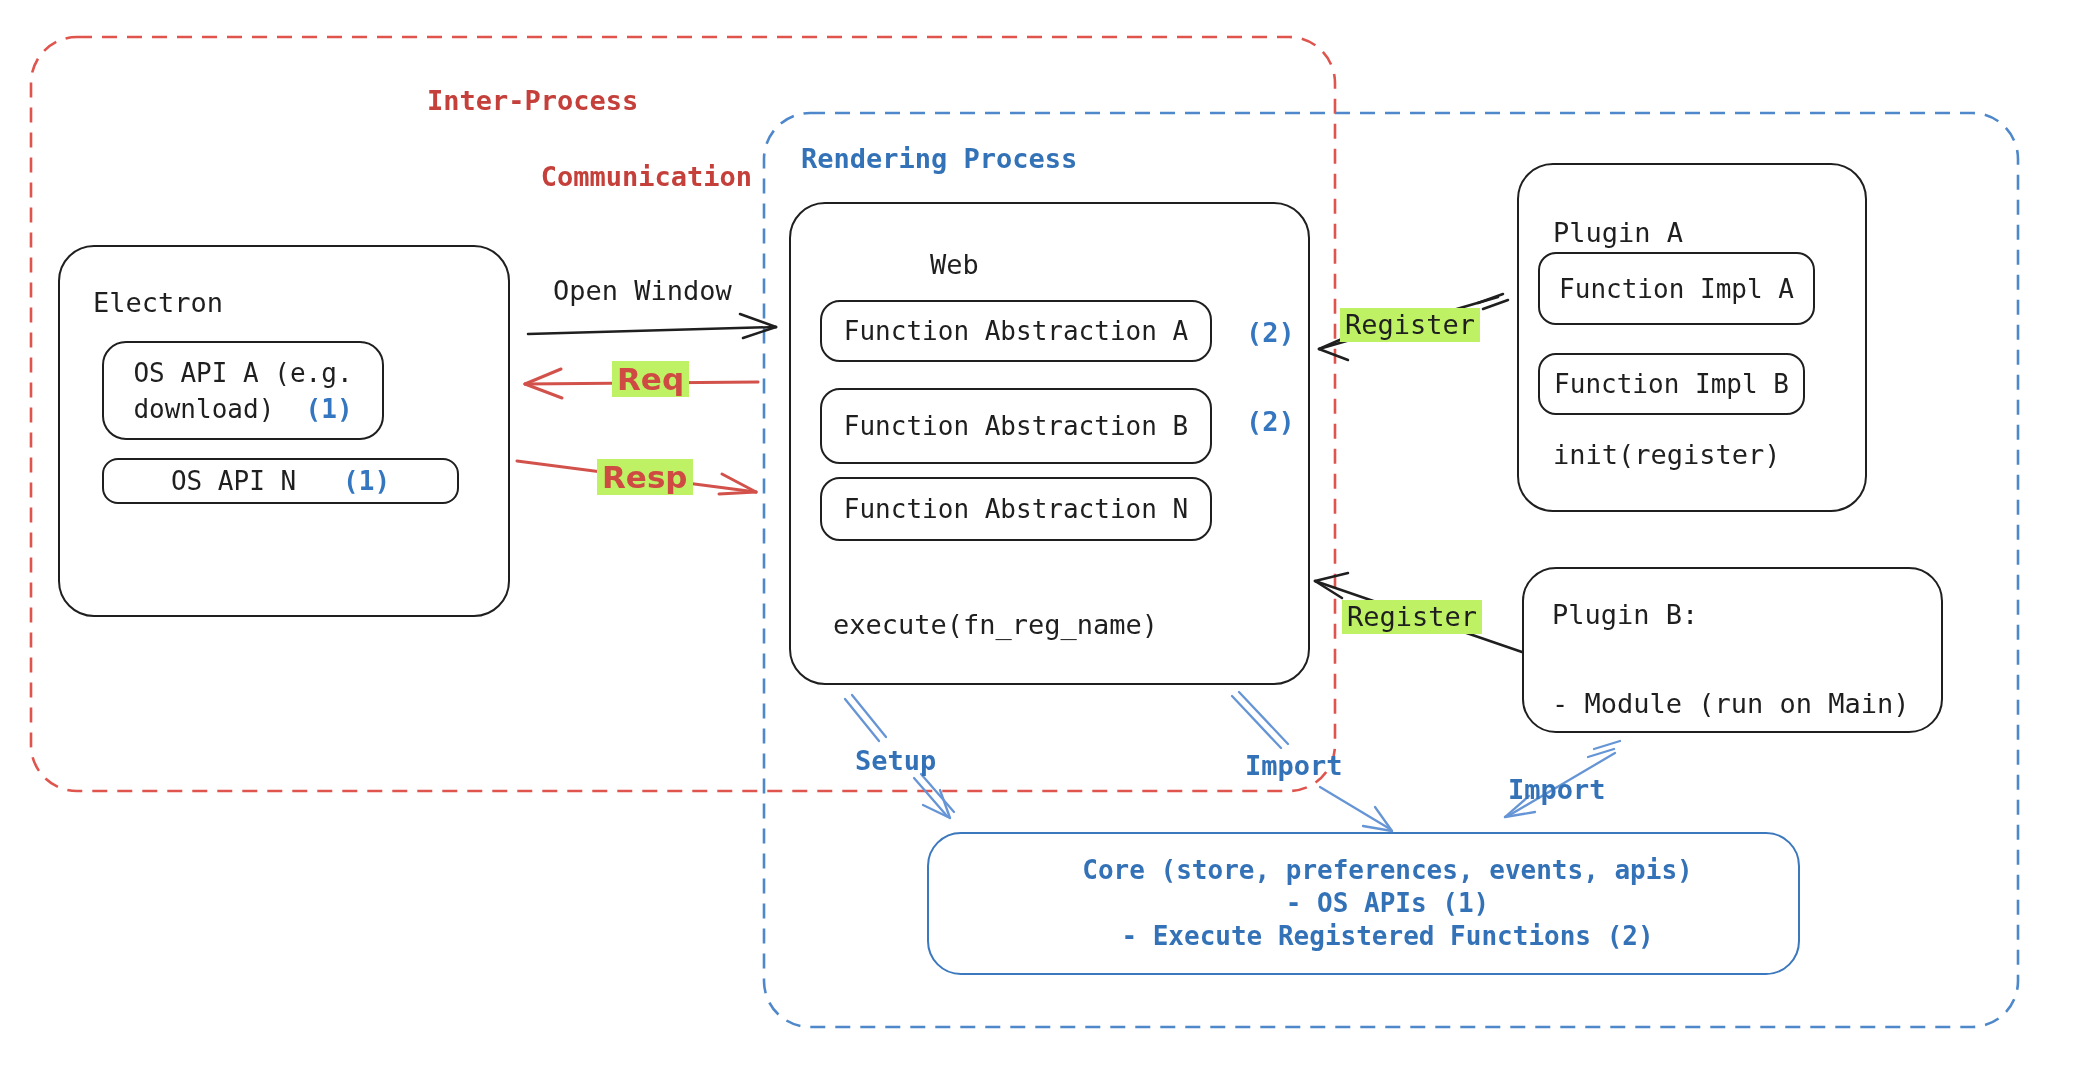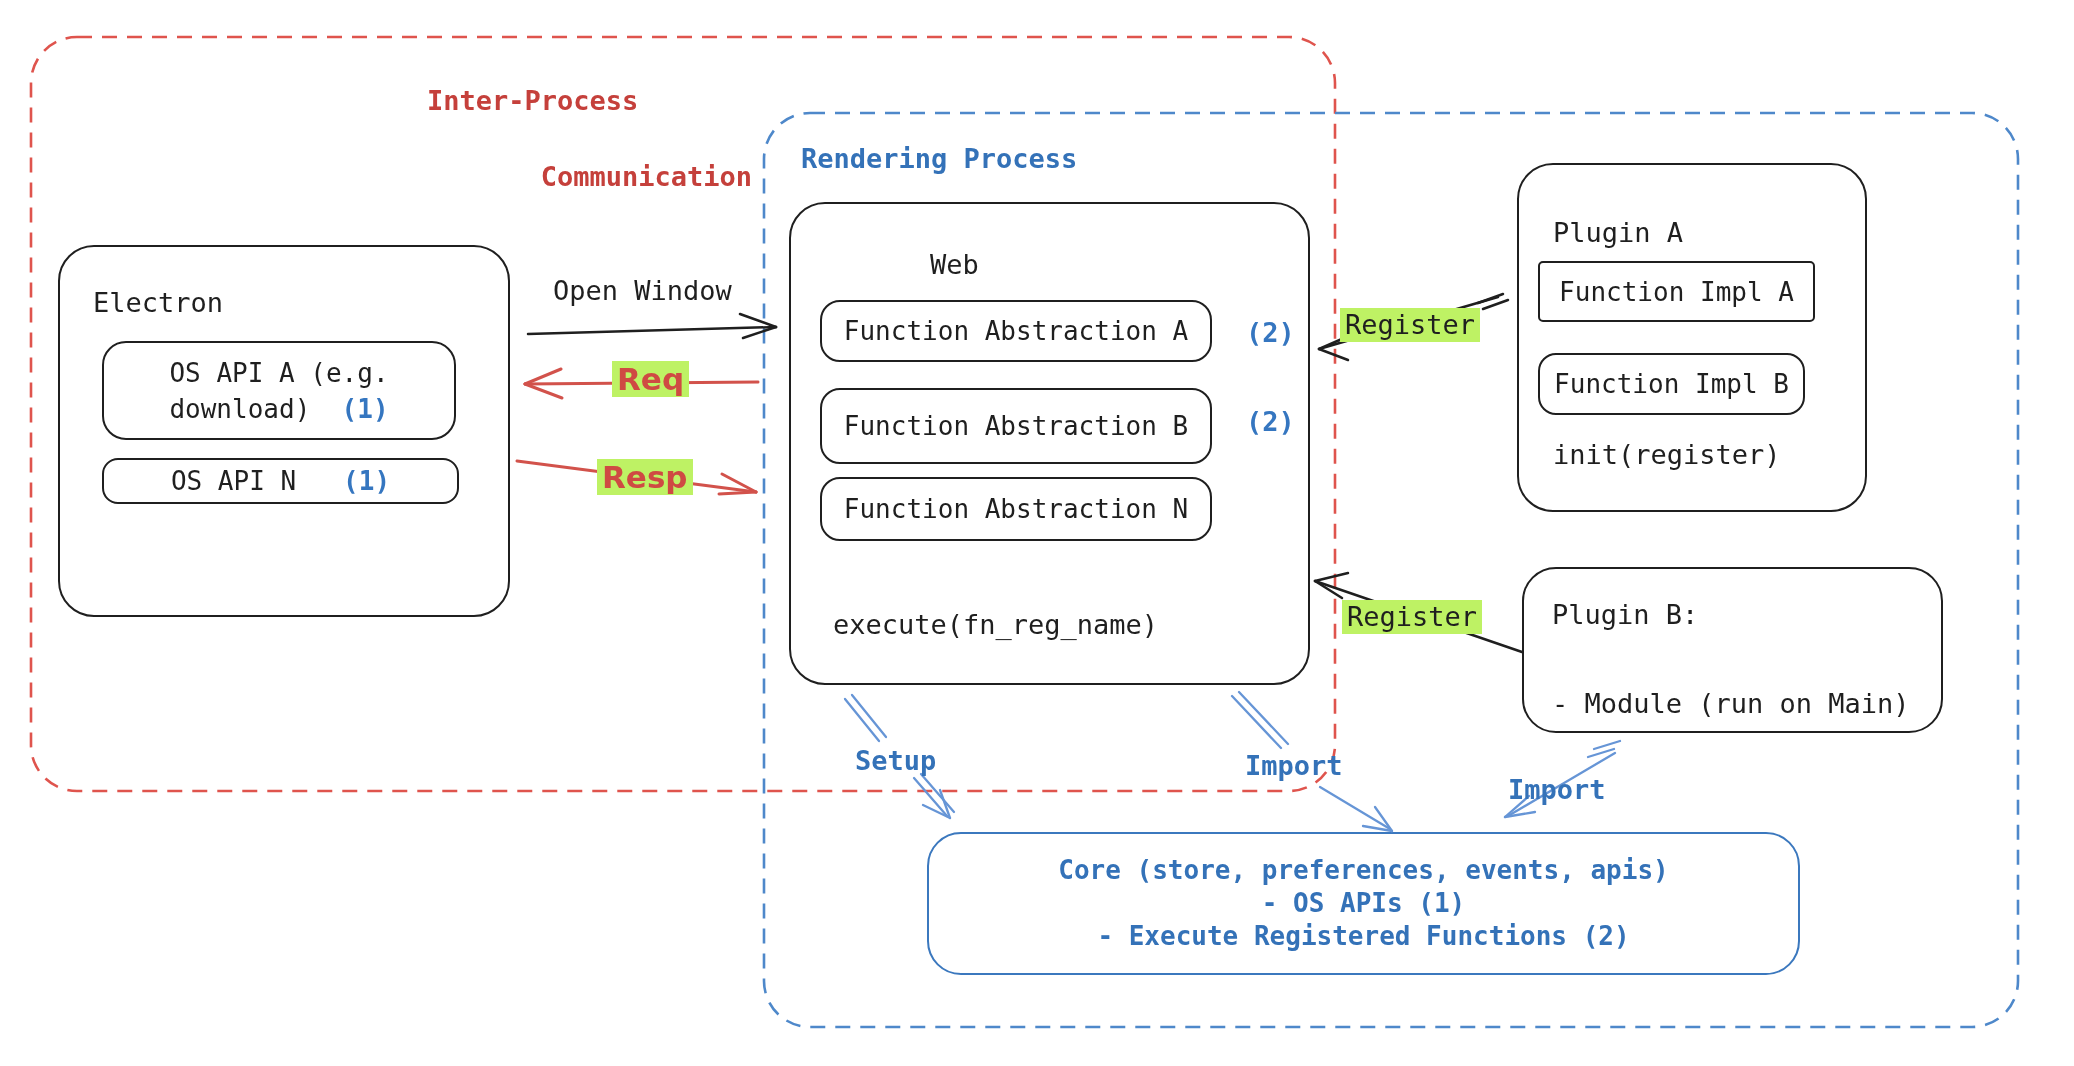--- a/index.html
+++ b/index.html
@@ -29,21 +29,21 @@
     <rect x="31" y="37" width="1304" height="754" rx="46" fill="none" stroke="#df544d" stroke-width="2.6" stroke-dasharray="15 10"></rect>
     <rect x="764" y="113" width="1254" height="914" rx="46" fill="none" stroke="#4e88ca" stroke-width="2.6" stroke-dasharray="15 10"></rect>
   </svg>
 
   <div class="t red-t" style="left:427px;top:82px;font-size:27px;line-height:38px;"><span>Inter-Process</span><br>
        <span>Communication</span></div>
   <div class="t blue-t" style="left:801px;top:142px;font-size:27px;">Rendering Process</div>
 
   <div class="box z1" style="left:58px;top:245px;width:452px;height:372px;border-radius:36px;"></div>
   <div class="t z2" style="left:93px;top:286px;">Electron</div>
-  <div class="box z2" style="left:102px;top:341px;width:354px;height:99px;border-radius:24px;">
+  <div class="box z2" style="left:102px;top:341px;width:282px;height:99px;border-radius:24px;">
     <div class="pillcenter">
       <span>OS API A (e.g.</span>
       <span><span>download)</span>&nbsp;&nbsp;<span class="badge">(1)</span></span>
     </div>
   </div>
   <div class="box z2" style="left:102px;top:458px;width:357px;height:46px;border-radius:16px;">
     <div class="pillcenter">
       <span><span>OS API N</span>&nbsp;&nbsp;&nbsp;<span class="badge">(1)</span></span>
     </div>
   </div>
@@ -58,34 +58,34 @@
     <div class="pillcenter">Function Abstraction B</div>
   </div>
   <div class="t badge z2" style="left:1246px;top:405px;font-size:27px;">(2)</div>
   <div class="box z2" style="left:820px;top:477px;width:392px;height:64px;border-radius:20px;">
     <div class="pillcenter">Function Abstraction N</div>
   </div>
   <div class="t z2" style="left:833px;top:608px;">execute(fn_reg_name)</div>
 
   <div class="box z1" style="left:1517px;top:163px;width:350px;height:349px;border-radius:36px;"></div>
   <div class="t z2" style="left:1553px;top:216px;">Plugin A</div>
-  <div class="box z2" style="left:1538px;top:261px;width:277px;height:61px;border-radius:5px;">
+  <div class="box z2" style="left:1538px;top:252px;width:277px;height:73px;border-radius:18px;">
     <div class="pillcenter">Function Impl A</div>
   </div>
   <div class="box z2" style="left:1538px;top:353px;width:267px;height:62px;border-radius:18px;">
     <div class="pillcenter">Function Impl B</div>
   </div>
   <div class="t z2" style="left:1553px;top:438px;">init(register)</div>
 
   <div class="box z1" style="left:1522px;top:567px;width:421px;height:166px;border-radius:34px;"></div>
   <div class="t z2" style="left:1552px;top:598px;">Plugin B:</div>
   <div class="t z2" style="left:1552px;top:687px;">- Module (run on Main)</div>
 
   <div class="box z1" style="left:927px;top:832px;width:873px;height:143px;border-radius:34px;border-color:#3b78be;">
-    <div class="pillcenter blue-t" style="line-height:33px;">
+    <div class="pillcenter blue-t" style="line-height:33px;padding-left:24px;">
       <span>Core (store, preferences, events, apis)</span>
       <span>- OS APIs (1)</span>
       <span>- Execute Registered Functions (2)</span>
     </div>
   </div>
 
   <svg class="layer z3" viewBox="0 0 2074 1066">
     <g stroke="#1f1f1f" stroke-width="2.5" fill="none" stroke-linecap="round">
       <path d="M528 334 L776 327"></path>
       <path d="M776 327 L740 314"></path>

